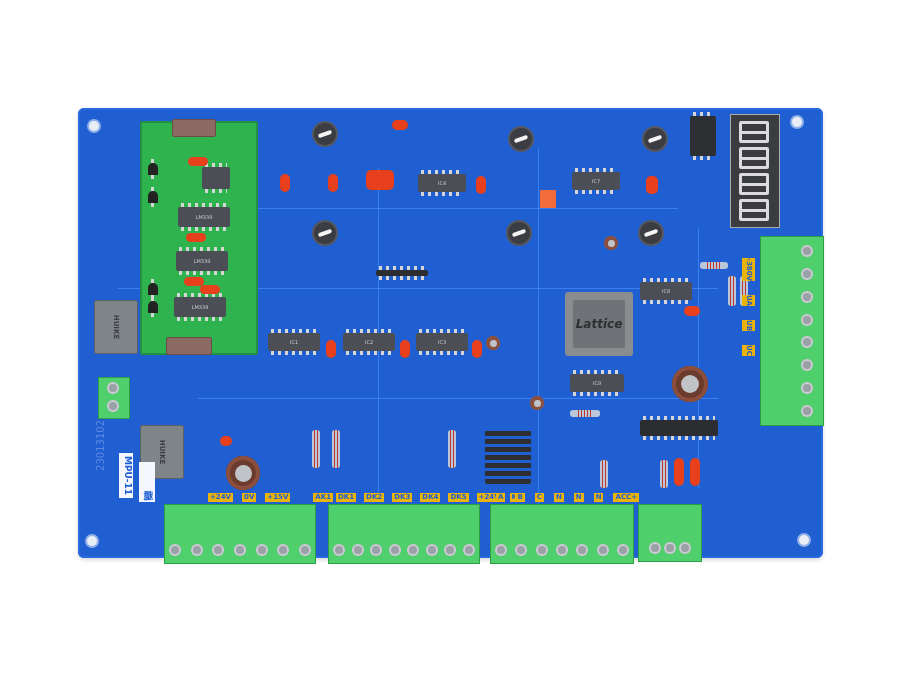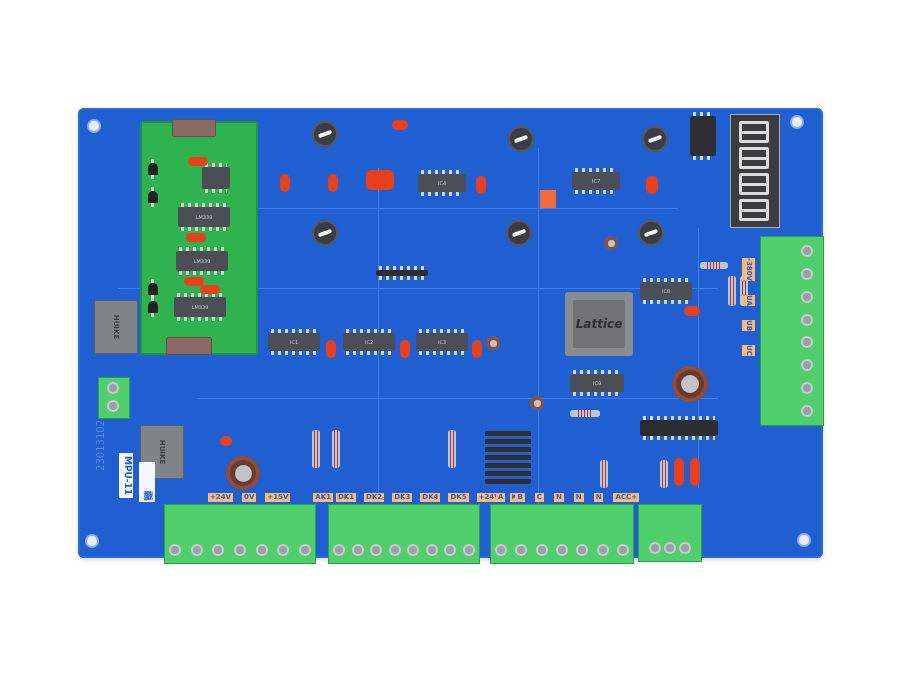--- a/index.html
+++ b/index.html
@@ -25,21 +25,21 @@
   .relay .lbl{position:absolute;left:0;right:0;top:50%;transform:translateY(-50%) rotate(90deg);font-size:7px;color:#3a3d40;text-align:center;font-weight:bold;}
   .term{position:absolute;background:#4fd06c;border:1px solid #2e9f48;}
   .term .screws{position:absolute;left:4px;right:4px;bottom:5px;height:14px;display:flex;justify-content:space-between;}
   .screw{width:12px;height:12px;border-radius:50%;background:#9aa0a6;box-shadow:inset 0 0 0 2px #c9cdd1;}
   .seg{position:absolute;left:730px;top:114px;width:48px;height:112px;background:#3a3c40;border:1px solid #aaa;}
   .digit{position:absolute;left:8px;width:30px;height:22px;border:3px solid #dcdcdc;border-radius:2px;box-sizing:border-box;}
   .digit::after{content:"";position:absolute;left:-3px;right:-3px;top:7px;height:3px;background:#dcdcdc;}
   .plcc{position:absolute;left:565px;top:292px;width:68px;height:64px;background:#8a8d90;border-radius:3px;}
   .plcc .inner{position:absolute;left:8px;top:8px;right:8px;bottom:8px;background:#6f7276;border-radius:2px;}
   .plcc .lbl{position:absolute;left:0;right:0;top:50%;transform:translateY(-50%);font-size:12px;color:#2d2f31;text-align:center;font-weight:bold;}
-  .silk{position:absolute;background:#fdba74;color:#1f5fd1;font-size:7px;font-weight:bold;padding:0 2px;line-height:9px;}
+  .silk{position:absolute;background:#eab308;color:#1f5fd1;font-size:7px;font-weight:bold;padding:0 2px;line-height:9px;}
   .model{position:absolute;left:119px;top:453px;width:14px;height:45px;background:#f4f7ff;color:#1f5fd1;font-size:9px;writing-mode:vertical-rl;text-align:center;font-weight:bold;}
   .model2{position:absolute;left:139px;top:462px;width:16px;height:40px;background:#f4f7ff;color:#1f5fd1;font-size:10px;writing-mode:vertical-rl;text-align:center;}
   .serial{position:absolute;left:95px;top:420px;font-size:10px;color:#5d8ae2;writing-mode:vertical-rl;transform:rotate(180deg);}
   .elcap{position:absolute;border-radius:50%;background:#6b3b2e;box-shadow:inset 0 0 0 4px #8c4f3d;}
   .elcap::after{content:"";position:absolute;left:25%;top:25%;width:50%;height:50%;border-radius:50%;background:#c0c4c8;}
   .heatsink{position:absolute;left:485px;top:430px;width:46px;height:54px;background:repeating-linear-gradient(0deg,#2d2f33 0 5px,#1f5fd1 5px 8px);border-radius:2px;}
   .dip{position:absolute;left:540px;top:190px;width:16px;height:18px;background:#f26b3a;}
   .lattice-text{font-style:italic;}
 </style>
 </head>

